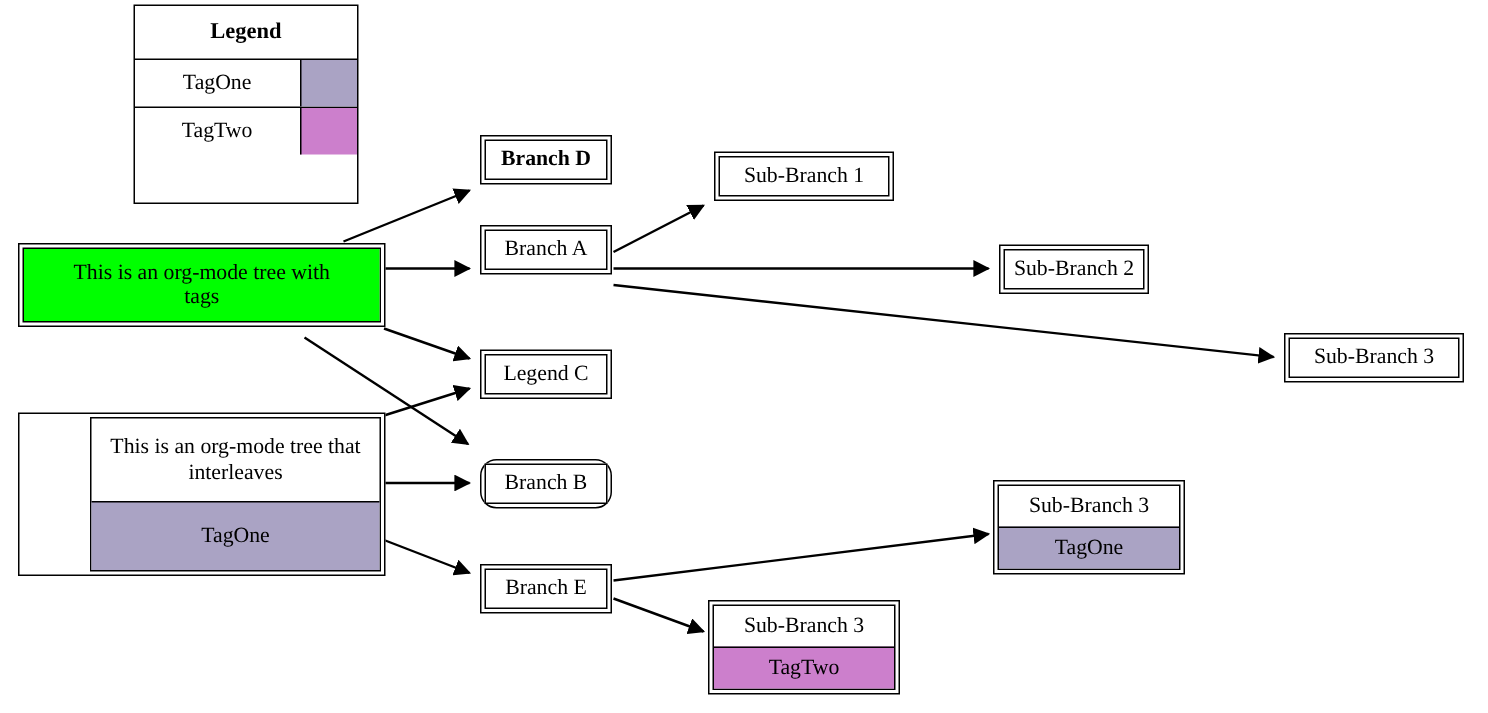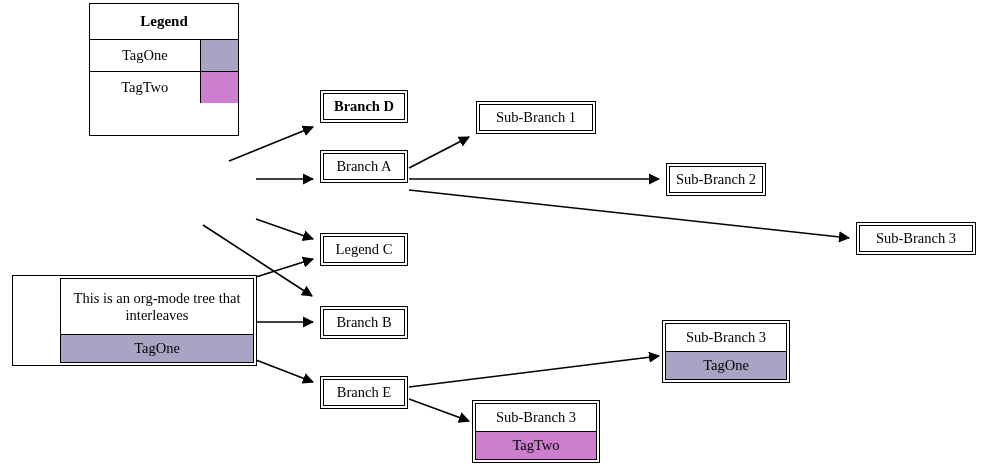--- a/index.html
+++ b/index.html
@@ -143,22 +143,28 @@
     <div class="lrow" style="height:32px;">
       <div class="llabel" style="width:111px;">TagOne</div>
       <div class="lswatch fill-tagone" style="width:39px;"></div>
     </div>
     <div class="lrow" style="height:31px;">
       <div class="llabel" style="width:111px;">TagTwo</div>
       <div class="lswatch fill-tagtwo" style="width:39px;"></div>
     </div>
   </div>
 
-
-  <div class="node" style="left:12px; top:275px; width:245px; height:91px;padding-left:47px;">
+  <div class="node" style="left:12px; top:162px; width:245px; height:56px;">
+    <div class="inner">
+      <div class="cell fill-green">This is an org-mode tree with
+tags</div>
+    </div>
+  </div>
+
+  <div class="node" style="left:12px; top:275px; width:245px; height:109px;padding-left:47px;">
     <div class="inner">
       <div class="cell" style="flex:0 0 55px;">This is an org-mode tree that
 interleaves</div>
       <div class="cell divider fill-tagone">TagOne</div>
     </div>
   </div>
 
   <div class="node" style="left:320px; top:90px; width:88px; height:33px;font-weight:bold;">
     <div class="inner">
       <div class="cell">Branch D</div>
@@ -170,21 +176,21 @@
       <div class="cell">Branch A</div>
     </div>
   </div>
 
   <div class="node" style="left:320px; top:233px; width:88px; height:33px;">
     <div class="inner">
       <div class="cell">Legend C</div>
     </div>
   </div>
 
-  <div class="node" style="left:320px; top:306px; width:88px; height:33px;">
+  <div class="node" style="left:320px; top:306px; width:88px; height:33px;border-radius:11px;">
     <div class="inner">
       <div class="cell">Branch B</div>
     </div>
   </div>
 
   <div class="node" style="left:320px; top:376px; width:88px; height:33px;">
     <div class="inner">
       <div class="cell">Branch E</div>
     </div>
   </div>

